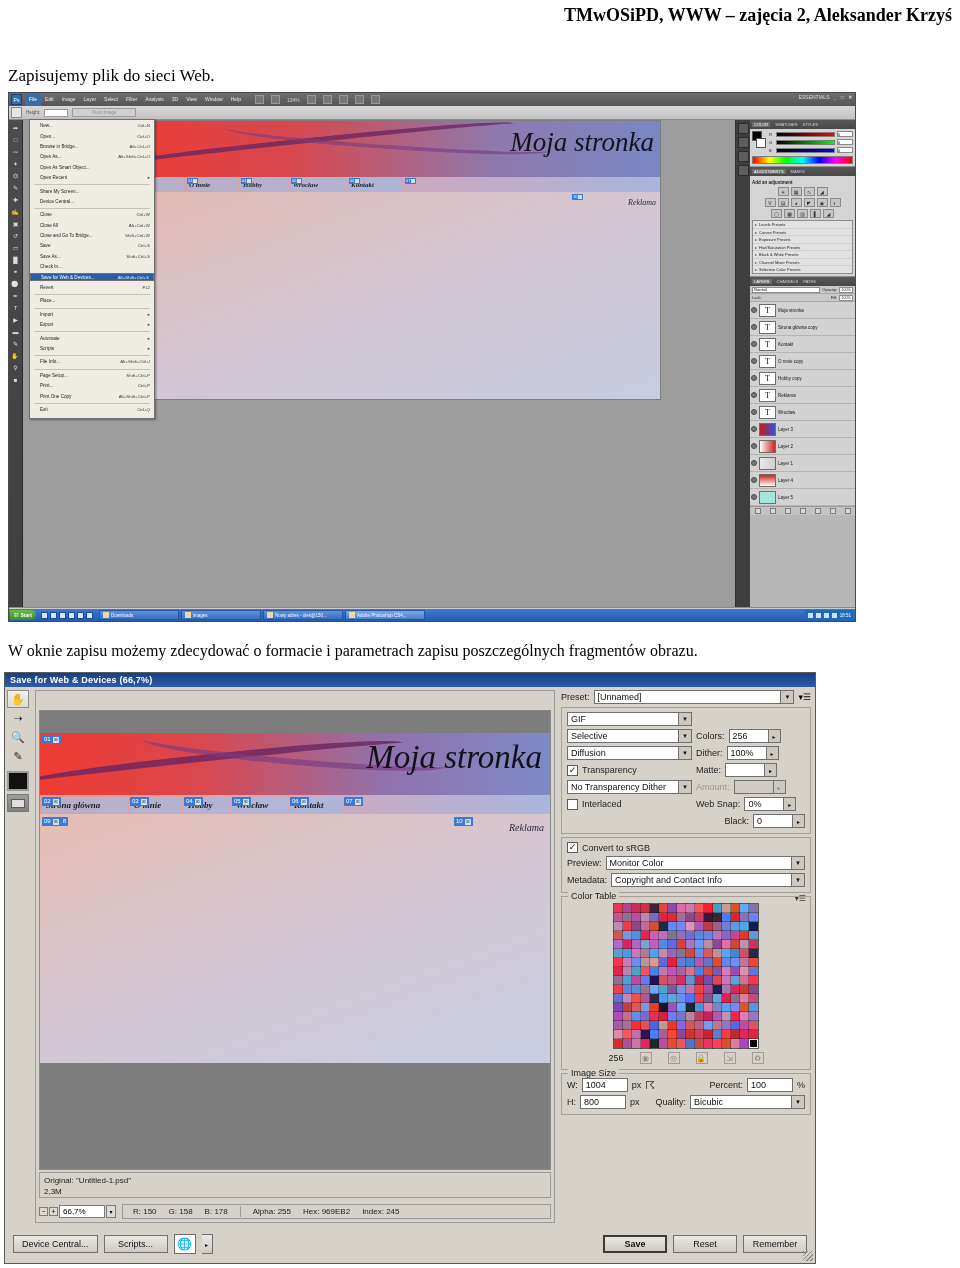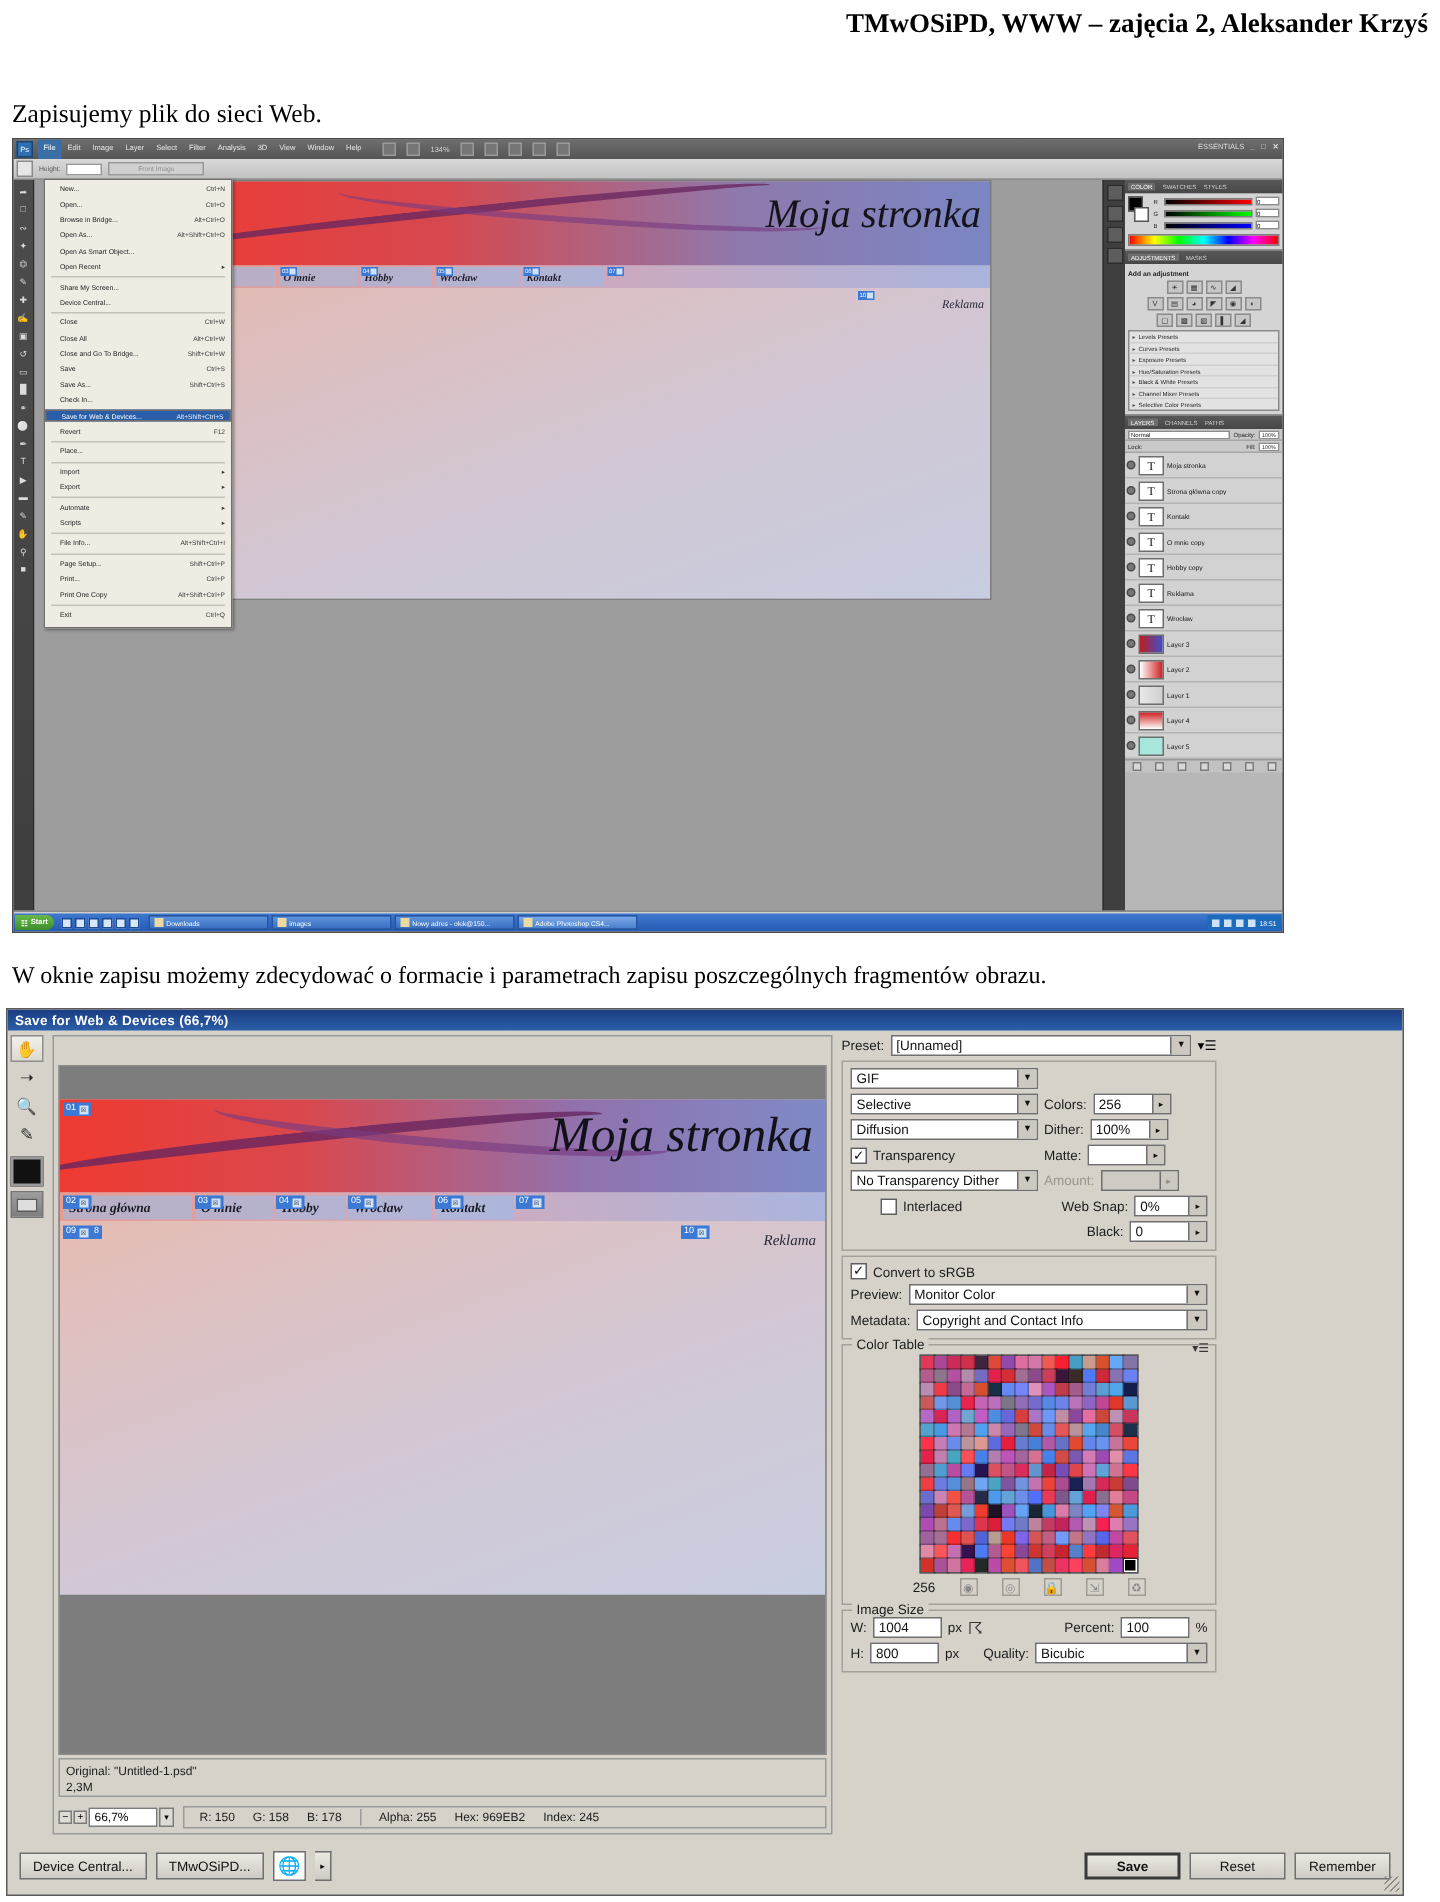--- a/index.html
+++ b/index.html
@@ -162,21 +162,21 @@
     color:#fff;font-size:4.5px;display:flex;align-items:center;gap:2px;padding:0 3px;
     min-width:80px;white-space:nowrap;overflow:hidden;}
   .tb-item.active{background:linear-gradient(#7ba9e8,#4a7fcd);}
   .tb-item i{width:6px;height:6px;background:#ecd9a0;display:block;flex:none;}
   .tray{position:absolute;right:1px;height:10px;background:#1d6bbd;display:flex;align-items:center;
     gap:3px;padding:0 3px;color:#fff;font-size:4.5px;}
   .tray i{width:5px;height:5px;background:#cfe2f7;display:block;}
 
   
   #shot2{
-    position:absolute;left:4px;top:672px;width:932px;height:592px;
+    position:absolute;left:4px;top:672px;width:812px;height:592px;
     background:#d6d2ca;border:1px solid #5a5a5a;
     font-family:"Liberation Sans",sans-serif;overflow:hidden;}
   .sfw-title{
     height:14px;background:linear-gradient(#1b3d82,#2b5ea8);
     color:#fff;font-size:9px;font-weight:bold;display:flex;align-items:center;
     padding-left:5px;letter-spacing:.2px;}
   .sfw-body{position:absolute;left:0;top:14px;right:0;bottom:0;}
   .sfw-tools{position:absolute;left:2px;top:3px;width:26px;}
   .sfw-tools .tt{width:22px;height:18px;margin-bottom:1px;border:1px solid #8e8e8e;
     background:linear-gradient(#f2f0ea,#ddd9d1);display:flex;align-items:center;
@@ -896,21 +896,21 @@
             <span>No Transparency Dither</span>
             <span class="cv">▼</span>
           </span>
           <span class="lab dim">Amount:</span>
           <span class="fld dim" style="width:52px;">
             <span></span>
             <span class="av">▸</span>
           </span>
         </div>
         <div class="row">
-          <span class="chk" style="width:125px;margin-left:20px;">
+          <span class="chk" style="width:125px;">
             <span class="bx"></span>
             <span>Interlaced</span>
           </span>
           <span class="lab">Web Snap:</span>
           <span class="fld" style="width:52px;">
             <span>0%</span>
             <span class="av">▸</span>
           </span>
         </div>
         <div class="row" style="justify-content:flex-end;margin-bottom:0;">
@@ -1239,21 +1239,21 @@
             <span>Bicubic</span>
             <span class="cv">▼</span>
           </span>
         </div>
       </div>
 
     </div>
 
     <div class="sfw-foot">
       <span class="btn">Device Central...</span>
-      <span class="btn">TMwOSiPD...</span>
+      <span class="btn">Scripts...</span>
       <span class="browser-btn">🌐</span>
       <span class="browser-arw">▸</span>
       <span class="spacer"></span>
       <span class="btn default">Save</span>
       <span class="btn">Reset</span>
       <span class="btn">Remember</span>
     </div>
     <div class="resize-grip"></div>
   </div>
 </div>

